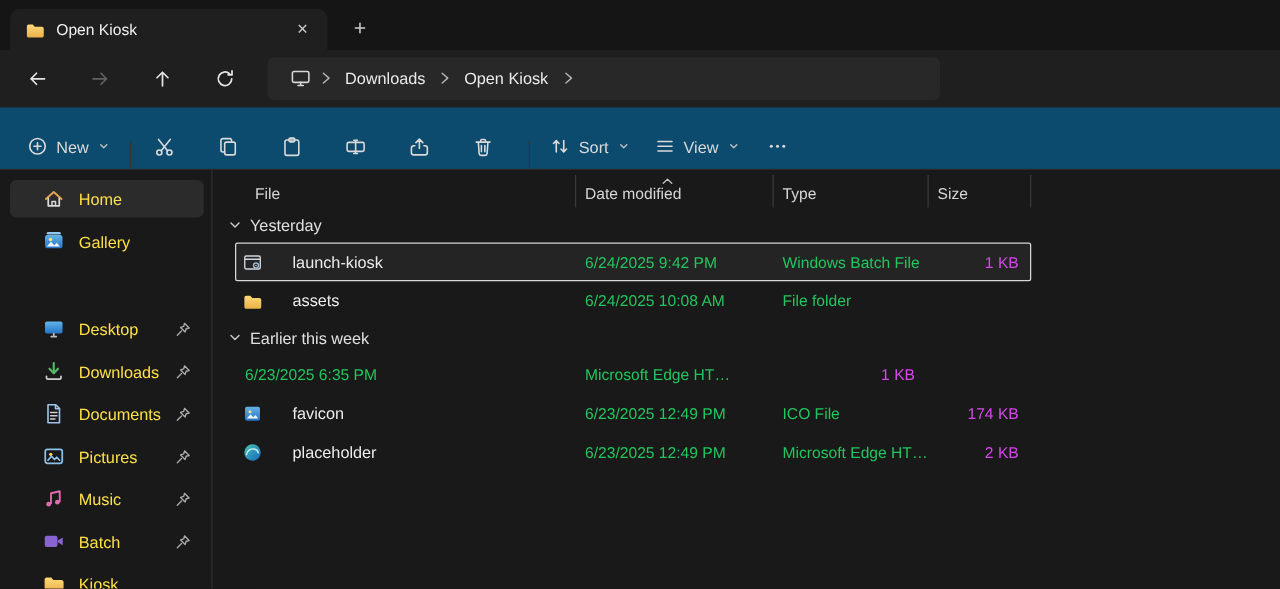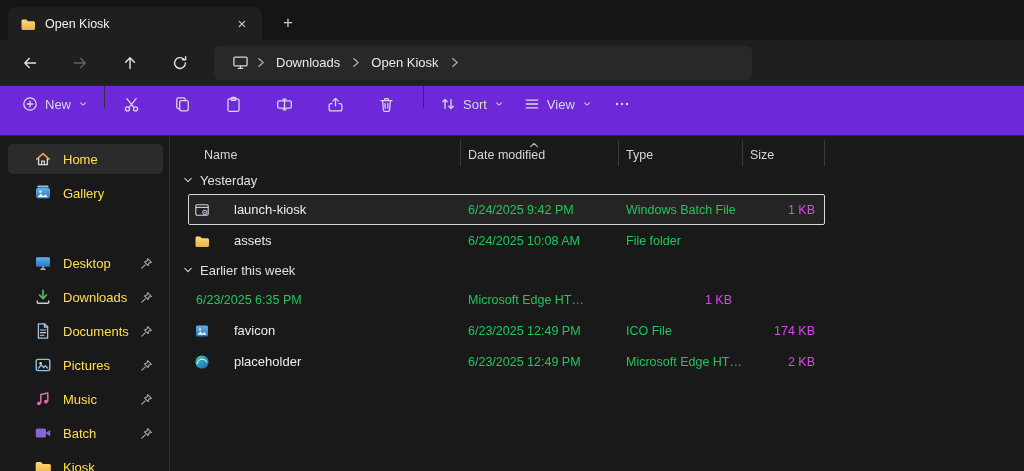--- a/index.html
+++ b/index.html
@@ -17,21 +17,21 @@
   
   .navbar{flex:0 0 46px;background:#1f1f1f;display:flex;align-items:center;padding:0 10px;border-bottom:1px solid #262626}
   .nav-btn{width:40px;height:34px;margin-right:10px;border-radius:4px;display:flex;align-items:center;justify-content:center;color:#e3e3e3}
   .nav-btn.disabled{color:#616161}
   .addressbar{margin-left:4px;width:538px;height:34px;background:#282828;border-radius:5px;display:flex;align-items:center;padding:0 10px}
   .ab-ico{display:flex;align-items:center;margin:0 4px 0 8px;color:#d6d6d6}
   .crumb{padding:0 8px;color:#eaeaea;white-space:nowrap}
   .crumb-sep{display:flex;align-items:center;color:#b2b2b2;padding:0 3px}
 
   
-  .toolbar{flex:0 0 50px;background:#6d28d9;border-bottom:1px solid #2c2c2c;display:flex;align-items:flex-start;padding:0 12px}
+  .toolbar{flex:0 0 50px;background:#0c4a6e;border-bottom:1px solid #2c2c2c;display:flex;align-items:flex-end;padding:0 12px}
   .tb-btn{height:36px;display:flex;align-items:center;justify-content:center;gap:7px;border-radius:5px;color:#dadada;padding:0 10px;font-size:13px;white-space:nowrap}
   .tb-ico{width:40px;padding:0;margin-right:11px}
   .tb-sep{width:1px;height:22px;background:#343434;margin:0 6px}
   .chev{display:flex;align-items:center;color:#bdbdbd}
 
   
   .content{flex:1;display:flex;min-height:0;background:#191919}
   .sidebar{width:170px;flex:0 0 170px;border-right:1px solid #2e2e2e;padding:8px 6px 0 8px;overflow:hidden}
   .side-item{height:30px;margin-bottom:4px;display:flex;align-items:center;gap:11px;padding:0 10px 0 26px;border-radius:5px;color:#fde047}
   .side-item.selected{background:rgba(255,255,255,.08)}
@@ -386,21 +386,21 @@
             </svg>
         </span>
         <span class="side-label">Kiosk</span>
       </div>
     </aside>
 
     <main class="filepane">
 
       <div class="cols">
         <div class="col col-name">
-            <span>Name</span>
+            <span>File</span>
           </div>
         <div class="col">
           <span class="sort-caret">
             <svg width="10" height="6" viewBox="0 0 10 6">
                 <path d="M1.6 4.6L5 1.4l3.4 3.2" stroke="currentColor" stroke-width="1.1" fill="none" stroke-linecap="round" stroke-linejoin="round"></path>
               </svg>
           </span>
           <span>Date modified</span>
         </div>
         <div class="col">

